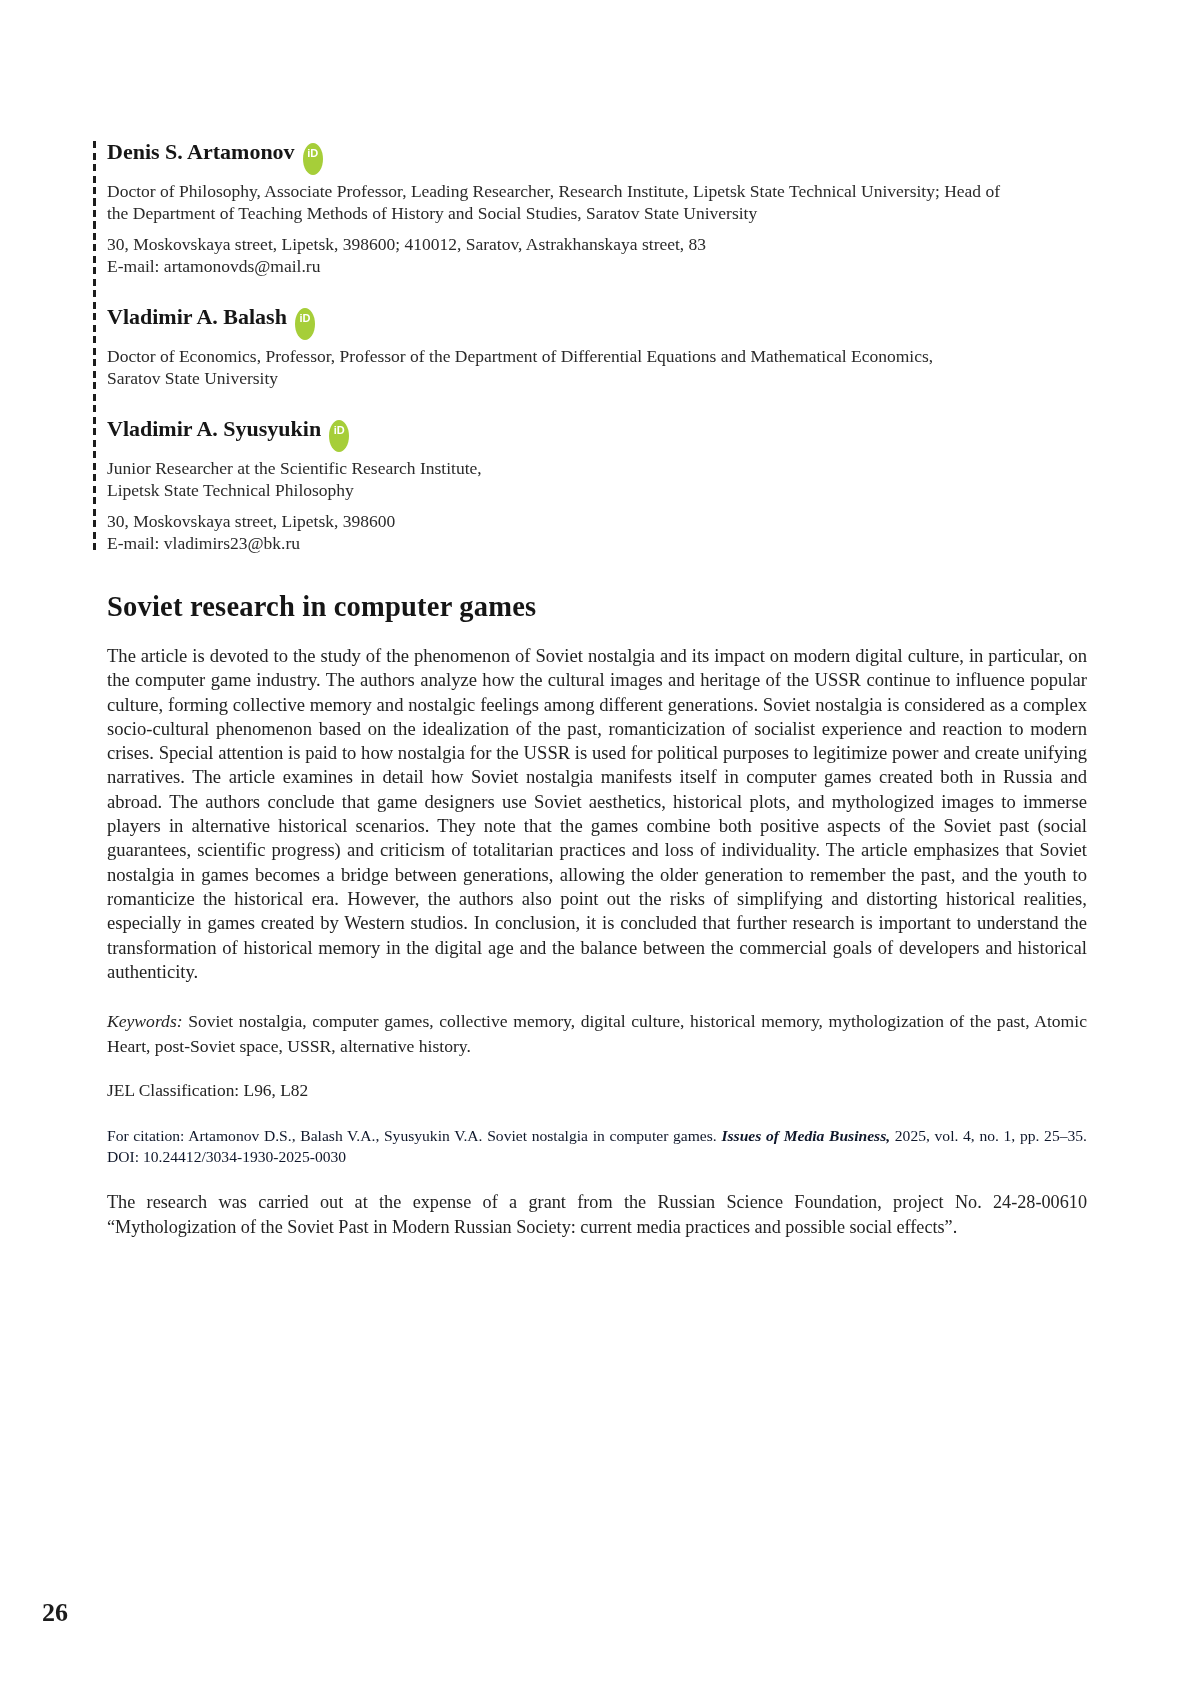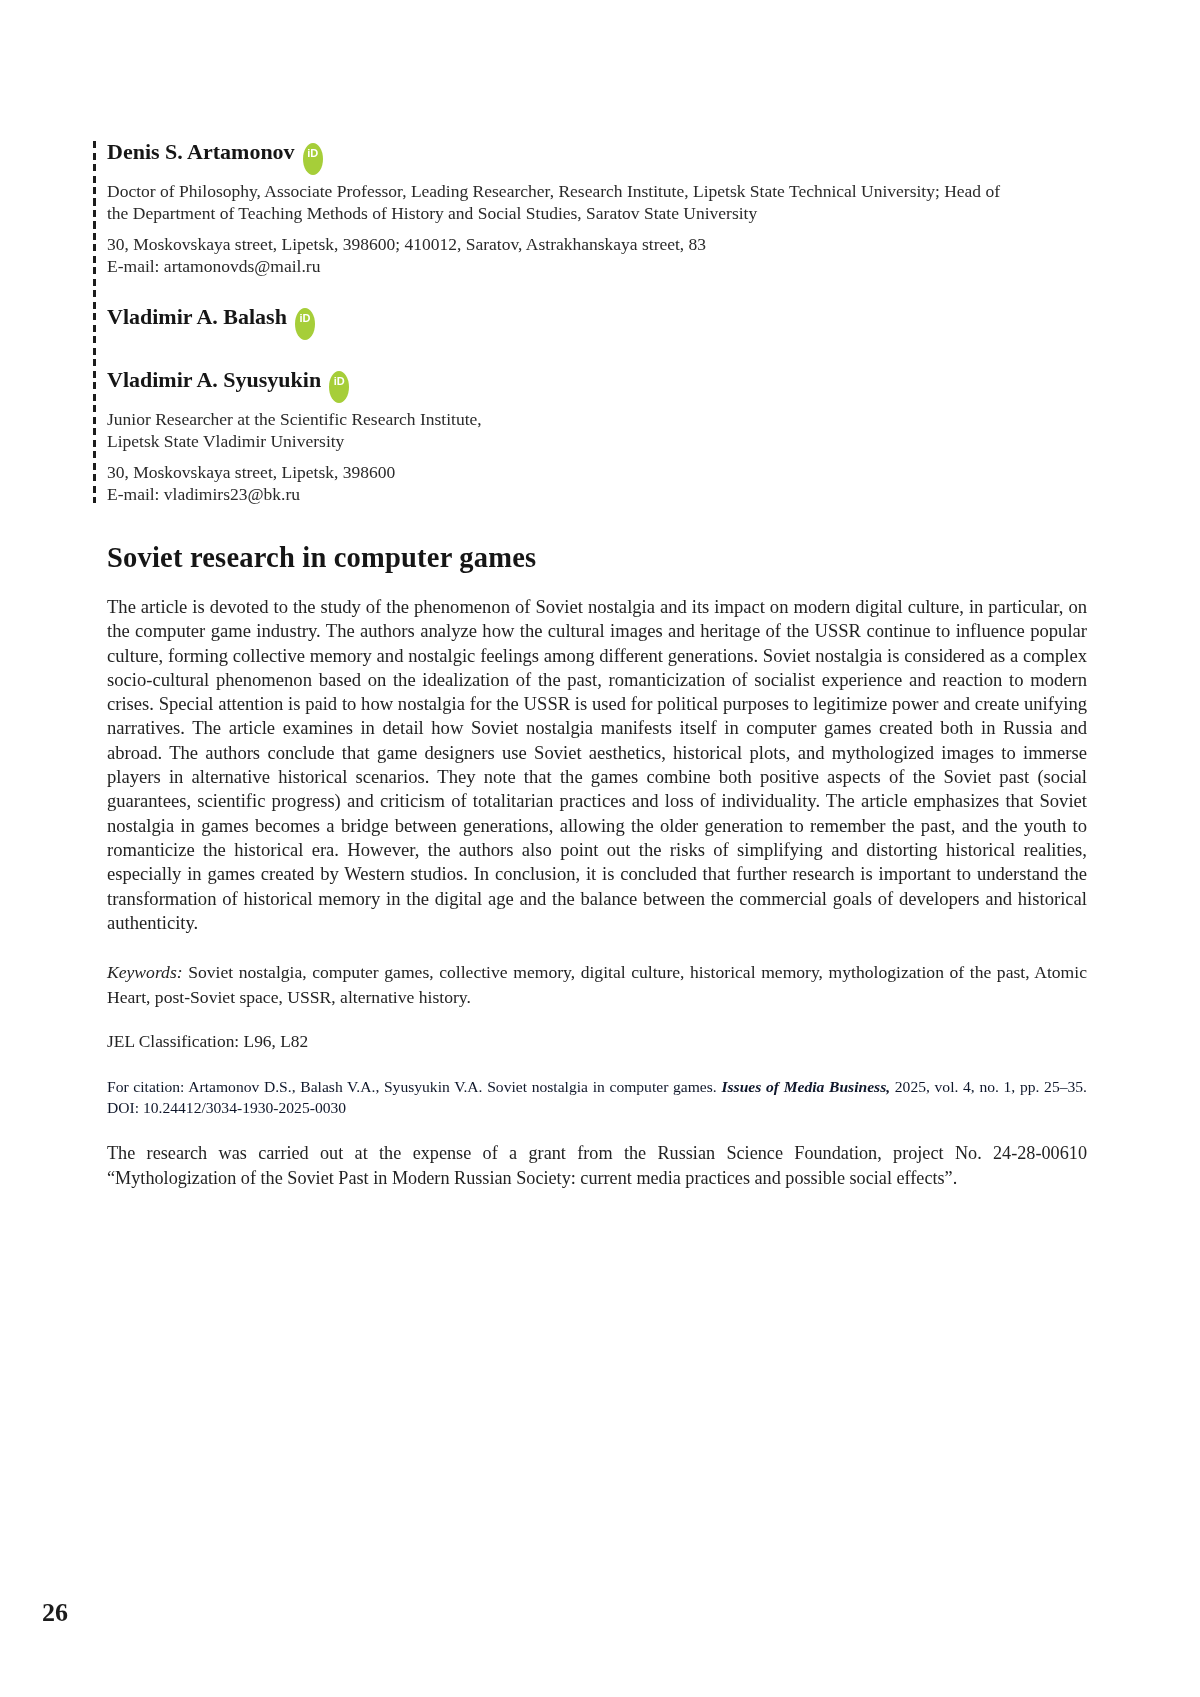--- a/index.html
+++ b/index.html
@@ -126,26 +126,28 @@
       <div class="author">
         <div class="author-name"><span>Denis S. Artamonov</span><span class="orcid">iD</span></div>
         <div class="author-text">Doctor of Philosophy, Associate Professor, Leading Researcher, Research Institute, Lipetsk State Technical University; Head of
 the Department of Teaching Methods of History and Social Studies, Saratov State University</div>
         <div class="author-text author-contact">30, Moskovskaya street, Lipetsk, 398600; 410012, Saratov, Astrakhanskaya street, 83
 E-mail: artamonovds@mail.ru</div>
       </div>
 
       <div class="author">
         <div class="author-name"><span>Vladimir A. Balash</span><span class="orcid">iD</span></div>
+        <div class="author-text">Doctor of Economics, Professor, Professor of the Department of Differential Equations and Mathematical Economics,
+Saratov State University</div>
       </div>
 
       <div class="author">
         <div class="author-name"><span>Vladimir A. Syusyukin</span><span class="orcid">iD</span></div>
         <div class="author-text">Junior Researcher at the Scientific Research Institute,
-Lipetsk State Vladimir University</div>
+Lipetsk State Technical Philosophy</div>
         <div class="author-text author-contact">30, Moskovskaya street, Lipetsk, 398600
 E-mail: vladimirs23@bk.ru</div>
       </div>
 
     </div>
 
     <h1 class="title" style="margin-bottom:0;">Soviet research in computer games</h1>
 
     <p class="abstract" style="margin-bottom:0;">The article is devoted to the study of the phenomenon of Soviet nostalgia and its impact on modern digital culture, in particular, on the computer game industry. The authors analyze how the cultural images and heritage of the USSR continue to influence popular culture, forming collective memory and nostalgic feelings among different generations. Soviet nostalgia is considered as a complex socio-cultural phenomenon based on the idealization of the past, romanticization of socialist experience and reaction to modern crises. Special attention is paid to how nostalgia for the USSR is used for political purposes to legitimize power and create unifying narratives. The article examines in detail how Soviet nostalgia manifests itself in computer games created both in Russia and abroad. The authors conclude that game designers use Soviet aesthetics, historical plots, and mythologized images to immerse players in alternative historical scenarios. They note that the games combine both positive aspects of the Soviet past (social guarantees, scientific progress) and criticism of totalitarian practices and loss of individuality. The article emphasizes that Soviet nostalgia in games becomes a bridge between generations, allowing the older generation to remember the past, and the youth to romanticize the historical era. However, the authors also point out the risks of simplifying and distorting historical realities, especially in games created by Western studios. In conclusion, it is concluded that further research is important to understand the transformation of historical memory in the digital age and the balance between the commercial goals of developers and historical authenticity.</p>
 

